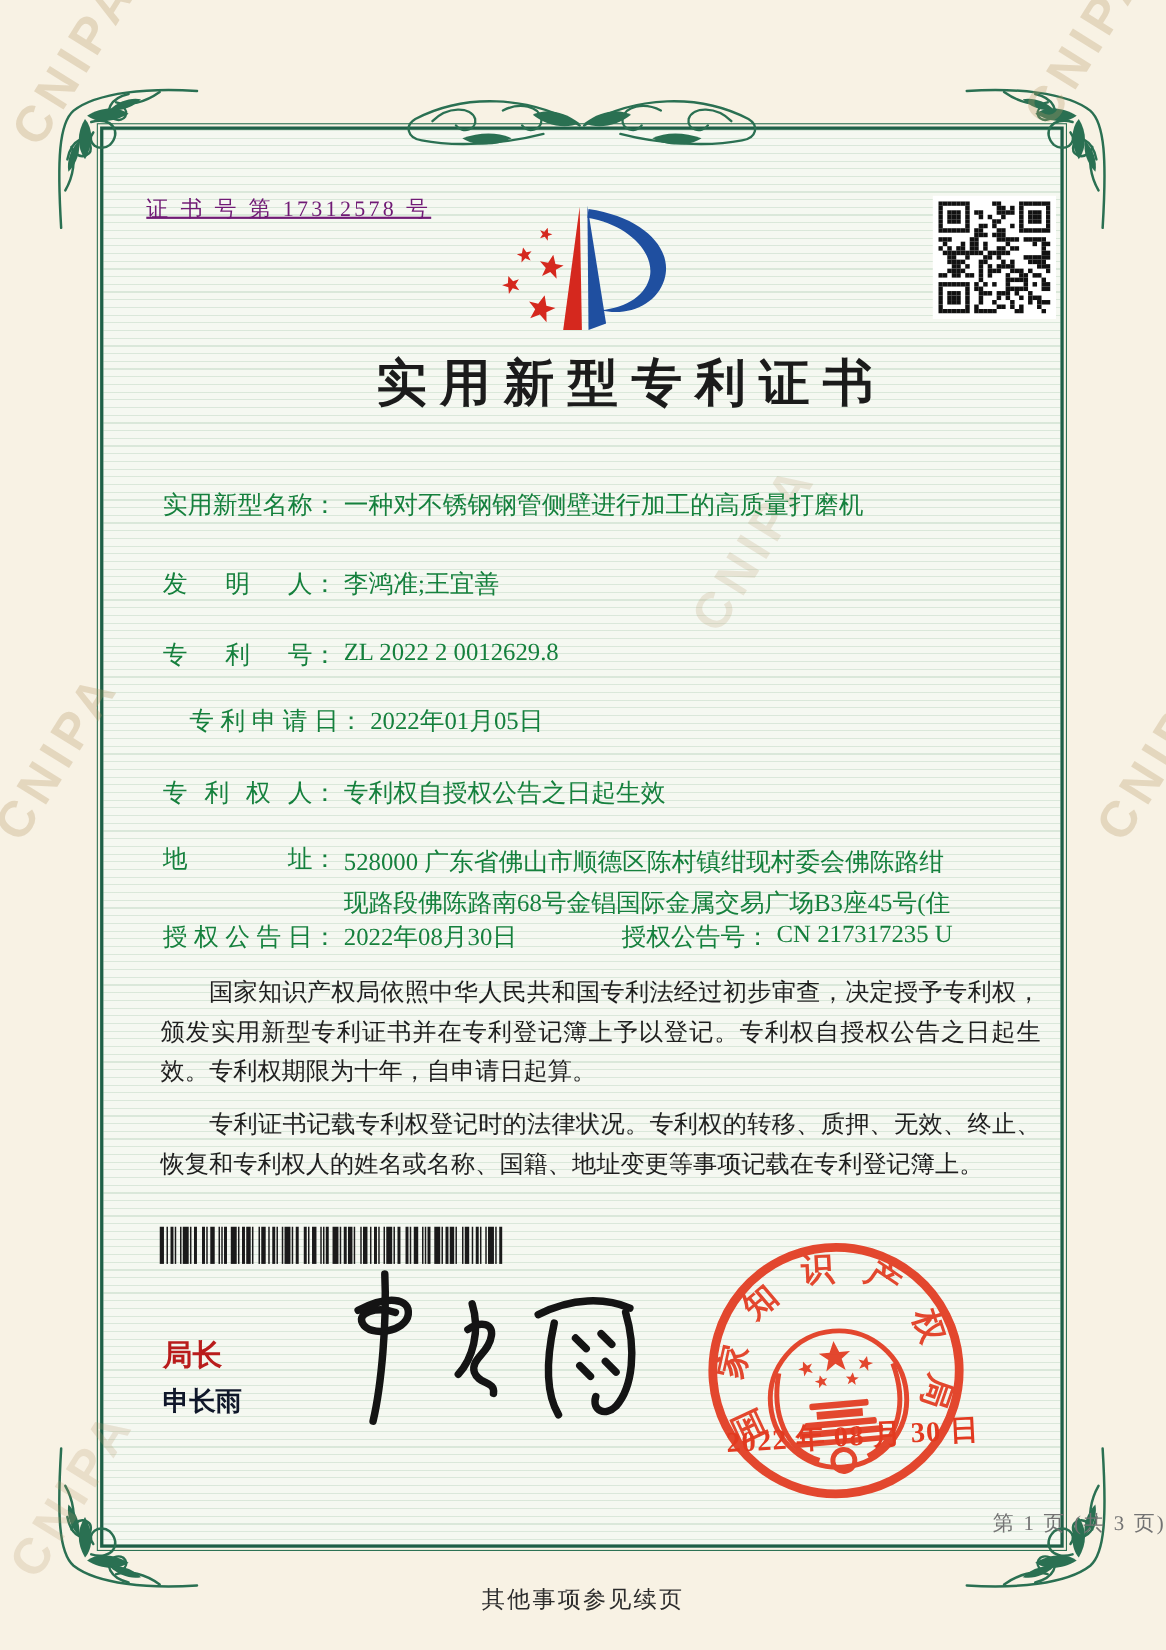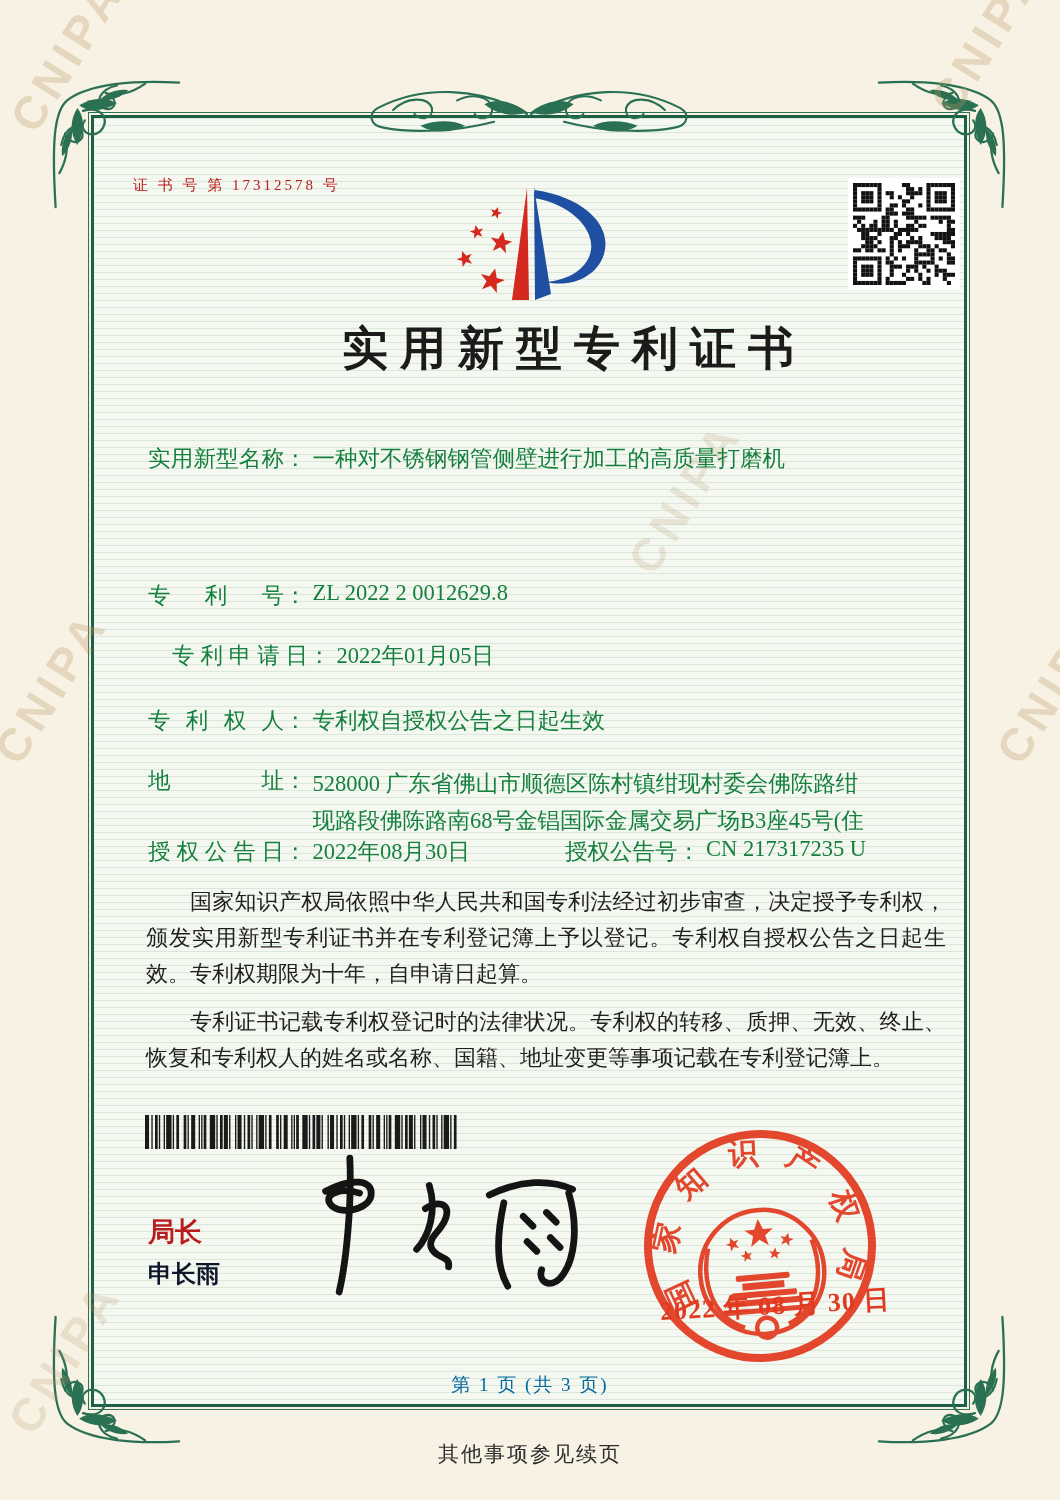--- a/index.html
+++ b/index.html
@@ -24,21 +24,21 @@
   .corner.bl{left:-40px;bottom:-38px;transform:scaleY(-1);}
   .corner.br{right:-40px;bottom:-38px;transform:scale(-1,-1);}
   .top-ornament{position:absolute;left:50%;top:-38px;transform:translateX(-50%);width:330px;height:78px;color:#2a7052;}
   
   .wm{
     position:absolute;font-family:"Liberation Sans","DejaVu Sans",sans-serif;
     font-weight:bold;font-size:46px;letter-spacing:6px;color:rgba(182,152,104,0.30);
     transform:rotate(-58deg);white-space:nowrap;pointer-events:none;
   }
   
-  .cert-no{position:absolute;left:133px;top:176px;font-size:15px;letter-spacing:3px;color:#b91c1c;}
+  .cert-no{position:absolute;left:133px;top:176px;font-size:20px;letter-spacing:3px;color:#701a75;text-decoration:underline;}
   .logo{position:absolute;left:428px;top:176px;width:208px;height:142px;}
   .qr{position:absolute;left:848px;top:178px;width:112px;height:112px;background:#fff;padding:5px;box-sizing:border-box;}
   .title{
     position:absolute;left:0;top:318px;width:100%;text-align:center;
     font-size:46px;font-weight:bold;letter-spacing:12px;color:#1b1b1b;padding-left:44px;
   }
   
   .row{position:absolute;left:148px;font-size:22.5px;color:#15803d;white-space:nowrap;}
   .jlabel{display:inline-block;width:136px;text-align:justify;text-align-last:justify;vertical-align:top;}
   .colon{display:inline-block;vertical-align:top;}
@@ -55,21 +55,21 @@
   .sig-title{position:absolute;left:148px;top:1214px;font-size:27px;font-weight:bold;
     font-family:"Liberation Sans","DejaVu Sans",sans-serif;color:#b91c1c;}
   .sig-name{position:absolute;left:148px;top:1258px;font-size:24px;font-weight:bold;
     font-family:"Liberation Sans","DejaVu Sans",sans-serif;color:#0f172a;}
   .signature{position:absolute;left:282px;top:1148px;width:310px;height:160px;}
   .seal{position:absolute;left:636px;top:1122px;width:248px;height:248px;transform:rotate(-5deg);opacity:0.93;}
   .seal-date{
     position:absolute;left:660px;top:1288px;font-size:26px;font-weight:bold;
     color:#e23a20;letter-spacing:1px;transform:rotate(-3deg);white-space:nowrap;
   }
-  .page-info{position:absolute;left:0;top:1372px;width:100%;text-align:center;font-size:19px;color:#0369a1;letter-spacing:2px;}
+  .page-info{position:absolute;left:0;top:1372px;width:100%;text-align:right;font-size:19px;color:#737373;letter-spacing:2px;}
   .note{position:absolute;left:0;top:1440px;width:100%;text-align:center;font-size:21px;color:#2c2c2c;letter-spacing:2px;}
 </style>
 </head>
 <body>
 
 <div class="page">
 
   <svg width="0" height="0" style="position:absolute">
     <defs>
       <symbol id="star5" viewBox="-10 -10 20 20">
@@ -459,20 +459,23 @@
       <rect x="68" y="96" width="4" height="4" fill="#111"></rect>
       <rect x="72" y="96" width="4" height="4" fill="#111"></rect>
       <rect x="92" y="96" width="4" height="4" fill="#111"></rect>
     </svg>
 
   <div class="title">实用新型专利证书</div>
 
   <div class="row" style="top:443px;">
     <span class="jlabel">实用新型名称</span><span class="colon">：</span><span class="value">一种对不锈钢钢管侧壁进行加工的高质量打磨机</span>
   </div>
+  <div class="row" style="top:515px;">
+    <span class="jlabel">发明人</span><span class="colon">：</span><span class="value">李鸿准;王宜善</span>
+  </div>
   <div class="row" style="top:580px;">
     <span class="jlabel">专利号</span><span class="colon">：</span><span class="value">ZL 2022 2 0012629.8</span>
   </div>
   <div class="row" style="top:640px;margin-left:24px;">
     <span class="jlabel">专利申请日</span><span class="colon">：</span><span class="value">2022年01月05日</span>
   </div>
   <div class="row" style="top:705px;">
     <span class="jlabel">专利权人</span><span class="colon">：</span><span class="value">专利权自授权公告之日起生效</span>
   </div>
   <div class="row addr" style="top:765px;">

